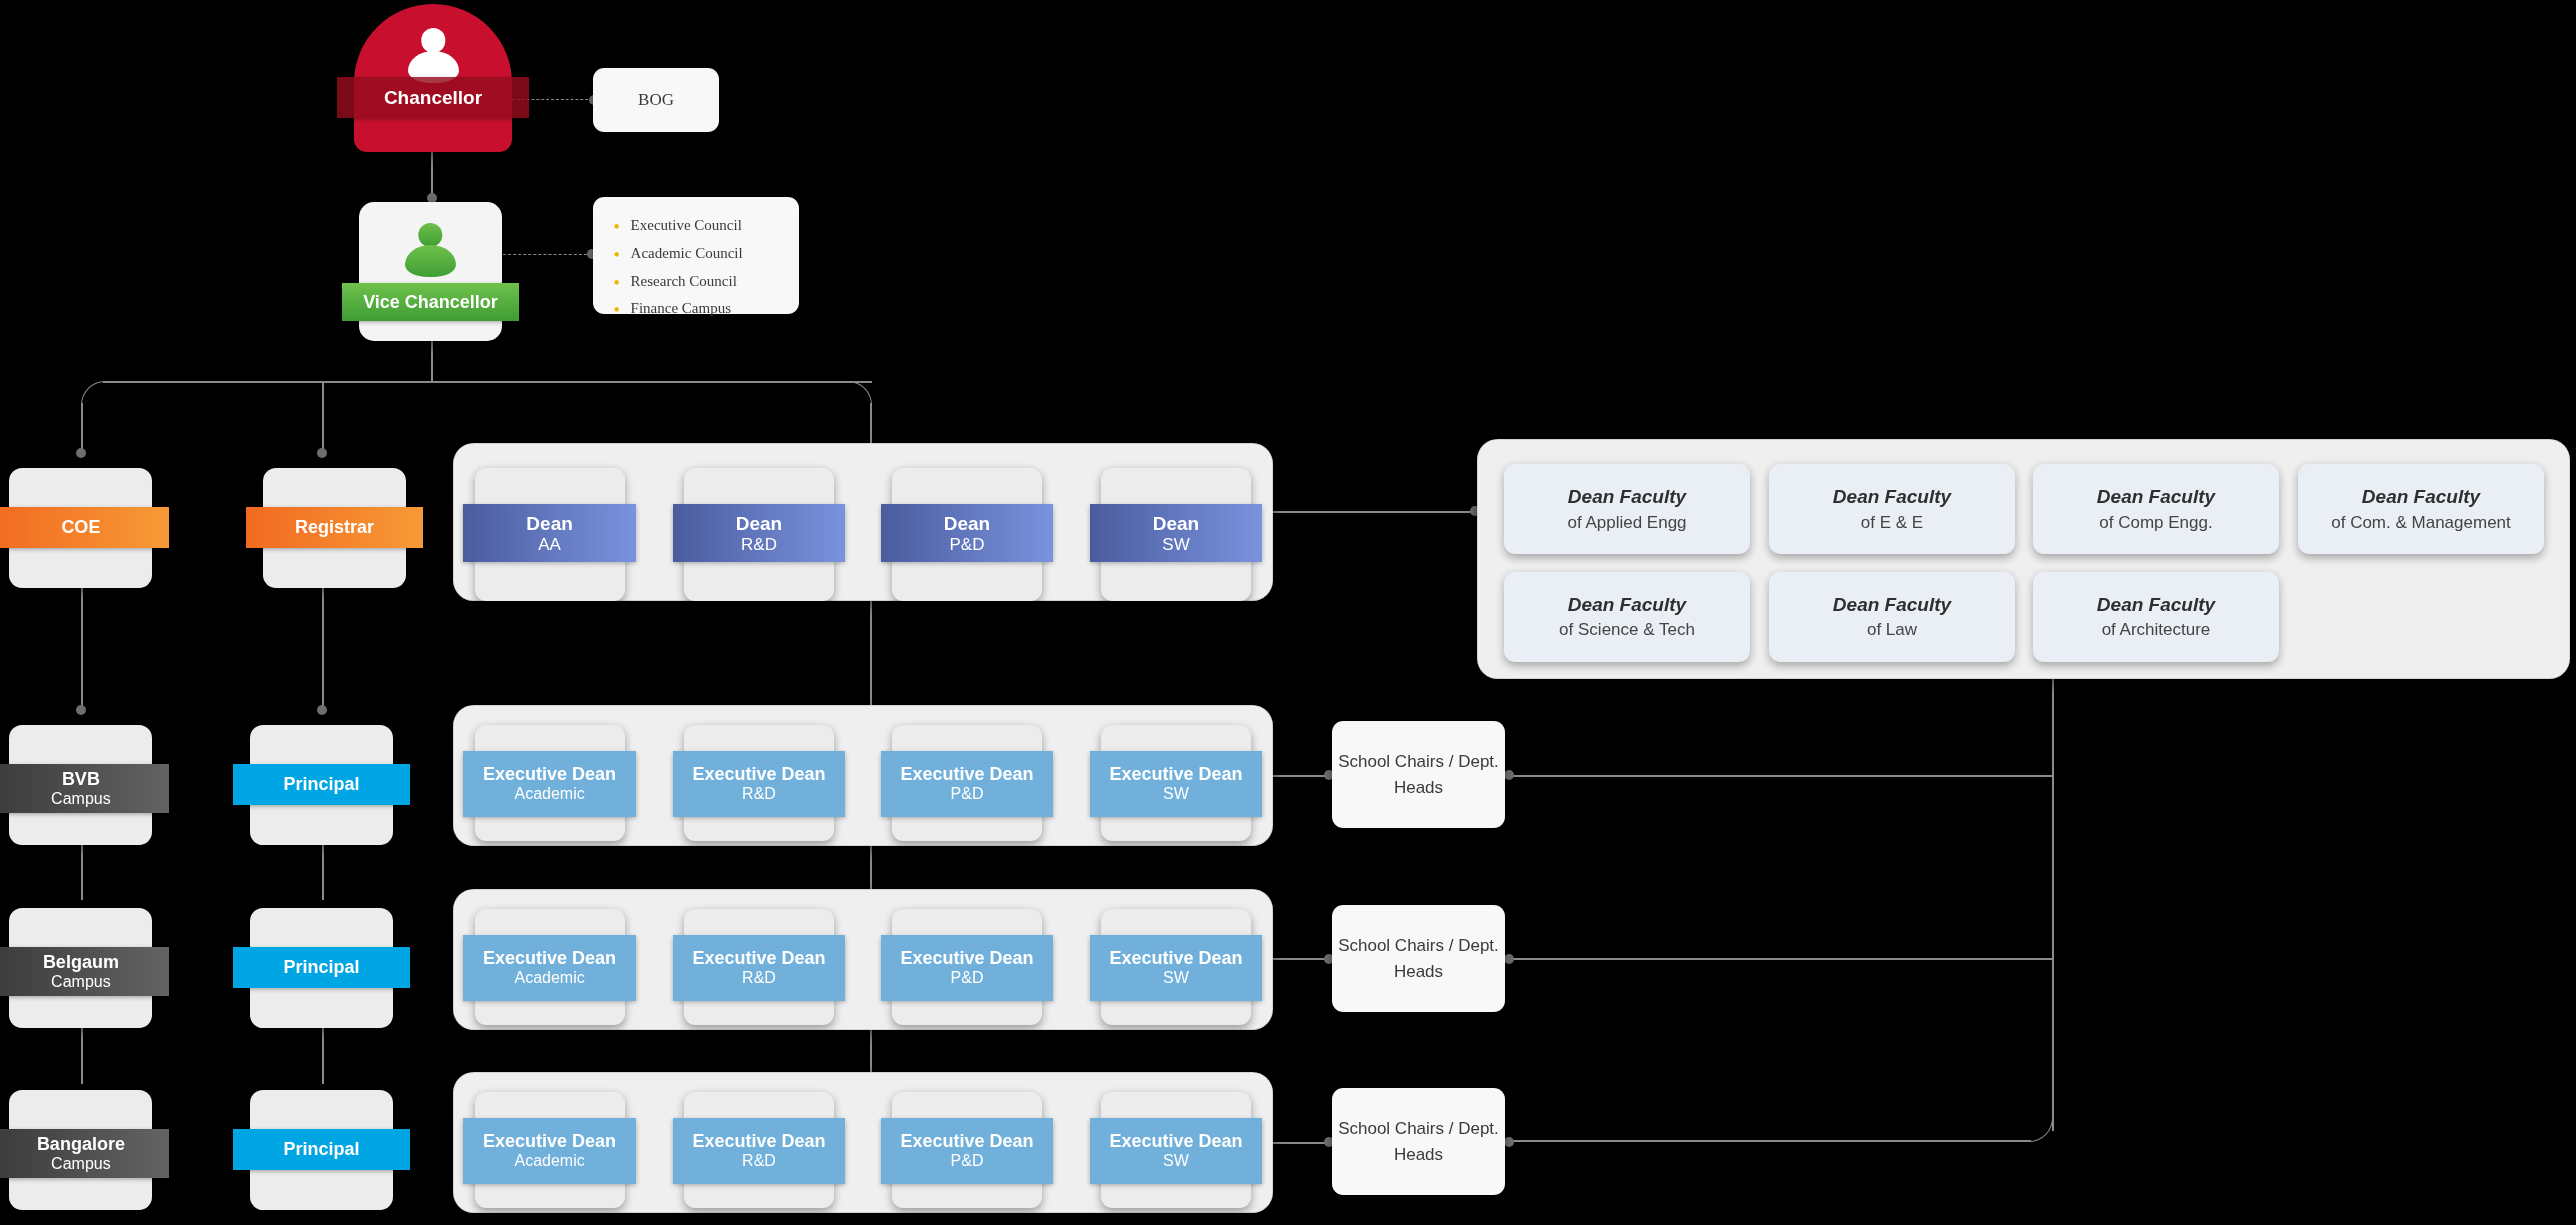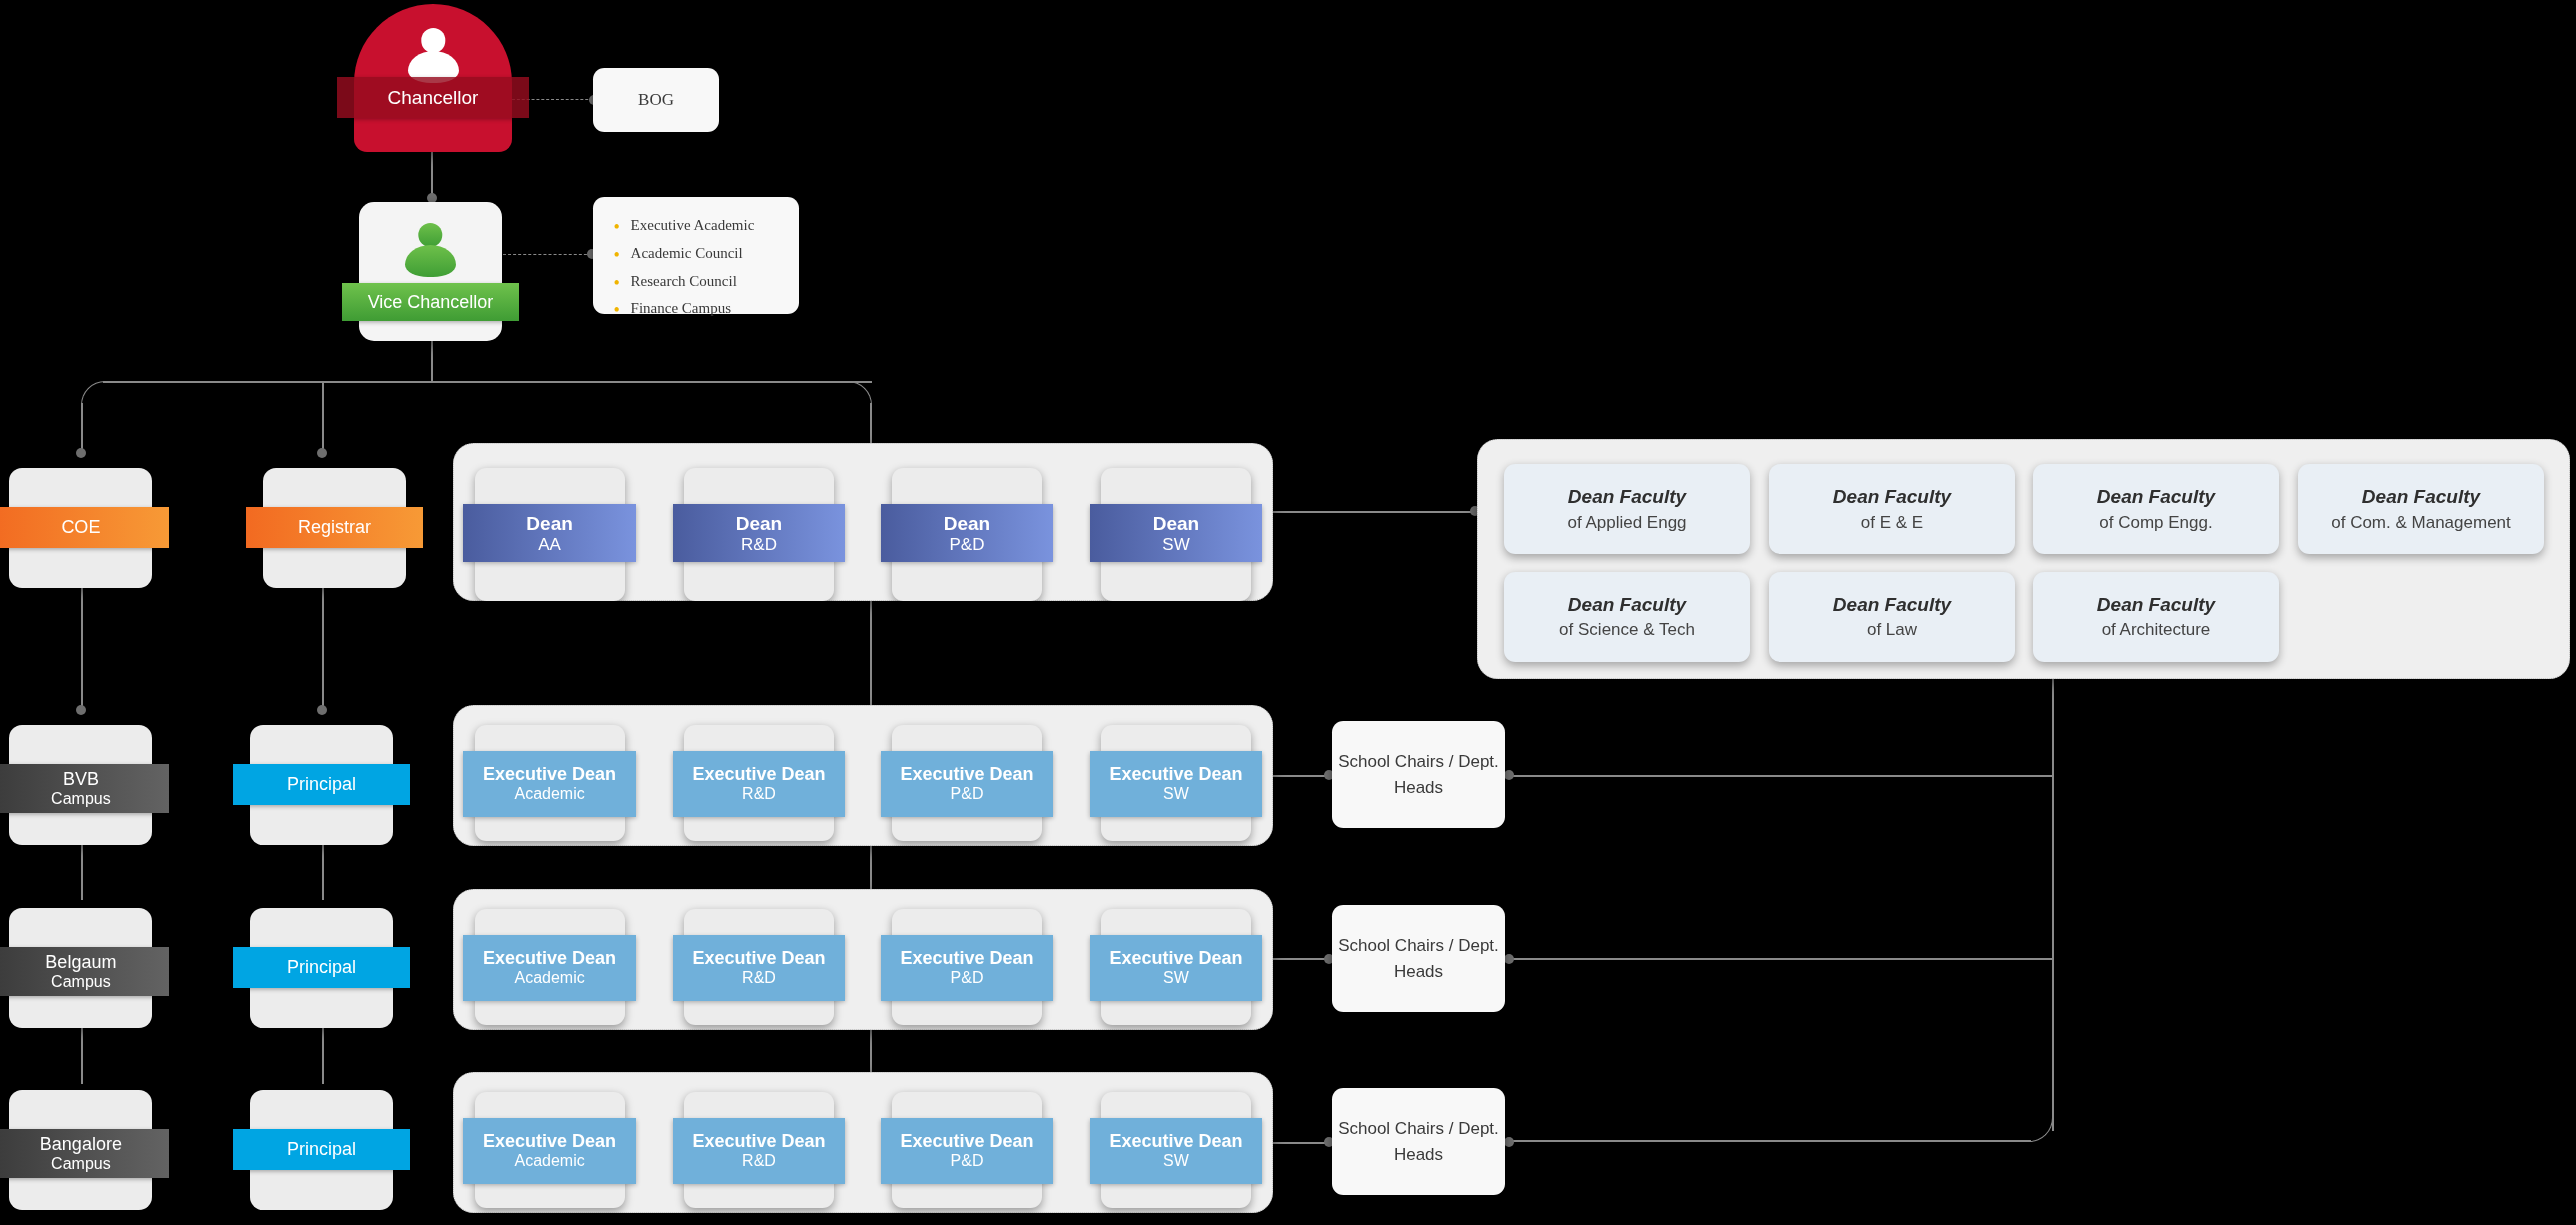--- a/index.html
+++ b/index.html
@@ -28,21 +28,21 @@
     position:absolute; background:#ececec; border-radius:13px;
     box-shadow:0 3.8px 9.4px rgba(0,0,0,.45);
     margin-top:12px;
   }
   .band {
     position:absolute; left:-17px; right:-17px;
     display:flex; flex-direction:column; align-items:center; justify-content:center;
     color:#fff; text-align:center; line-height:1.12;
     box-shadow:0 1.9px 4.7px rgba(0,0,0,.35);
   }
-  .band .t1 { font-weight:normal; }
+  .band .t1 { font-weight:bold; }
   .band .t2 { font-weight:normal; }
 
   
   .person { position:absolute; left:50%; transform:translateX(-50%); }
   .person .head { position:absolute; left:50%; transform:translateX(-50%);
                   border-radius:50%; }
   .person .body { position:absolute; left:50%; transform:translateX(-50%);
                   border-radius:50% 50% 45% 45%/ 62% 62% 38% 38%; }
 
   
@@ -236,21 +236,21 @@
       <div class="head"></div>
         <div class="body"></div>
     </div>
     <div class="band">
       <span class="t1">Vice Chancellor</span>
     </div>
   </div>
 
   <div class="infobox" id="councilbox">
     <ul>
-      <li>Executive Academic</li>
+      <li>Executive Council</li>
       <li>Academic Council</li>
       <li>Research Council</li>
       <li>Finance Campus</li>
     </ul>
   </div>
 
   <div class="card orgcard" style="left:9.4px; top:456px;">
     <div class="band band-orange b1">
       <span class="t1">COE</span>
     </div>

